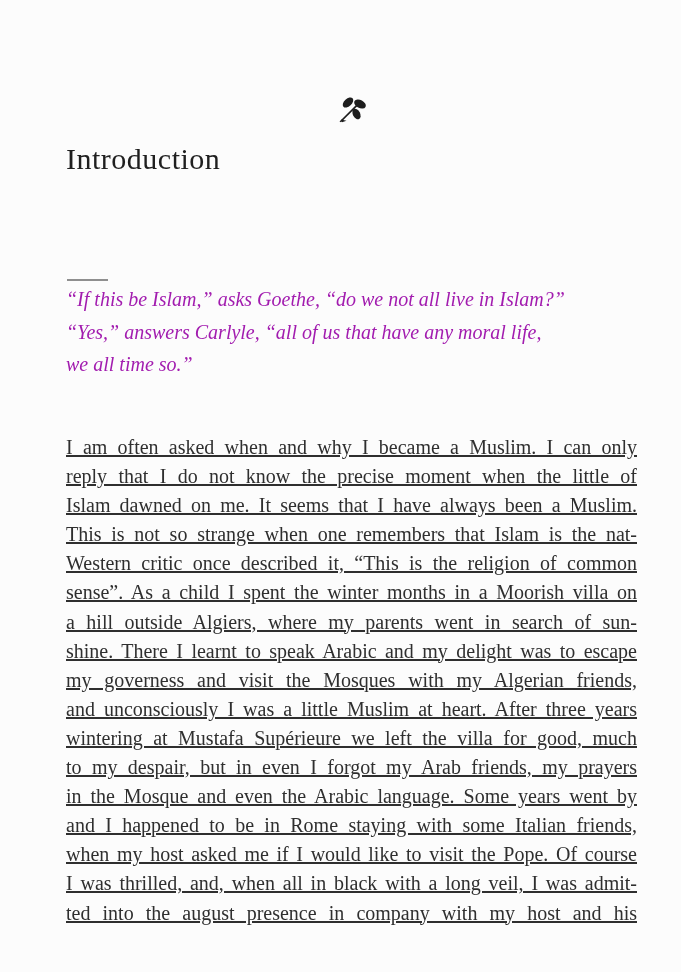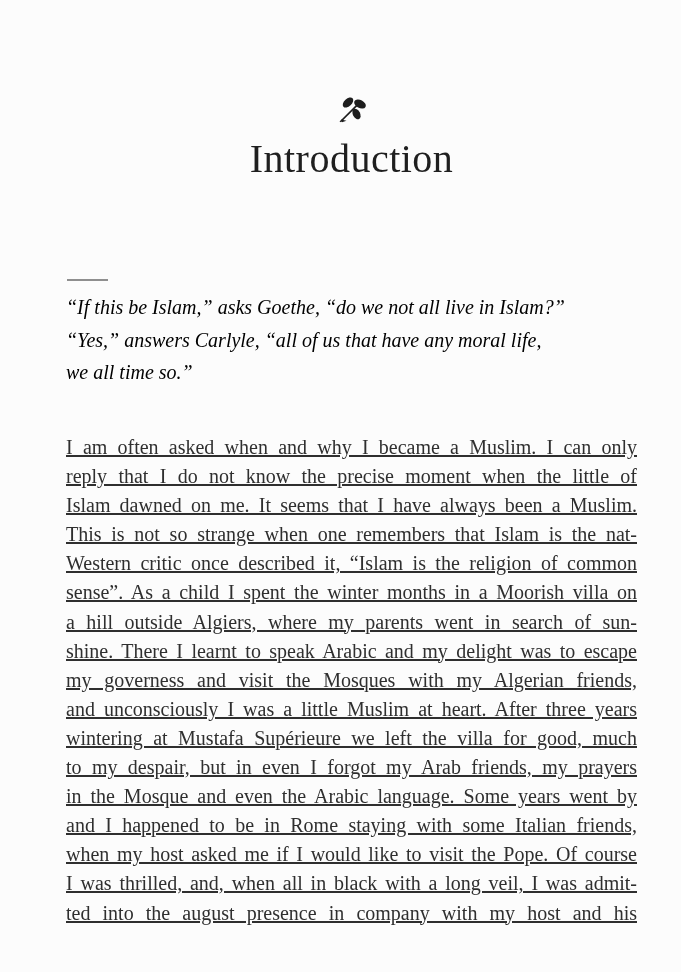--- a/index.html
+++ b/index.html
@@ -27,44 +27,43 @@
   }
   .ornament svg {
     display: inline-block;
   }
   .title {
     position: absolute;
     top: 137px;
     left: 66px;
     width: 571px;
     margin: 0;
-    font-size: 40px;
+    font-size: 30px;
     font-weight: normal;
     letter-spacing: 0.5px;
-    text-align: center;
     color: #1f1f1f;
     line-height: 44px;
   }
   .rule {
     position: absolute;
     top: 279px;
     left: 67px;
     width: 41px;
     height: 1.5px;
     background: #8f8f8f;
   }
   .epigraph {
     position: absolute;
-    top: 291px;
+    top: 283px;
     left: 66px;
     width: 571px;
     font-style: italic;
     font-size: 20px;
     line-height: 32.5px;
-    color: #000000;
+    color: #a21caf;
   }
   .epigraph-line {
     white-space: nowrap;
   }
   .body-text {
     position: absolute;
     top: 433px;
     left: 66px;
     width: 571px;
     font-size: 20px;
@@ -104,21 +103,21 @@
       <div class="epigraph-line">“If this be Islam,” asks Goethe, “do we not all live in Islam?”</div>
       <div class="epigraph-line">“Yes,” answers Carlyle, “all of us that have any moral life,</div>
       <div class="epigraph-line">we all time so.”</div>
     </div>
 
   <div class="body-text">
       <div class="body-line">I am often asked when and why I became a Muslim. I can only</div>
       <div class="body-line">reply that I do not know the precise moment when the little of</div>
       <div class="body-line">Islam dawned on me. It seems that I have always been a Muslim.</div>
       <div class="body-line">This is not so strange when one remembers that Islam is the nat-</div>
-      <div class="body-line">Western critic once described it, “Islam is the religion of common</div>
+      <div class="body-line">Western critic once described it, “This is the religion of common</div>
       <div class="body-line">sense”. As a child I spent the winter months in a Moorish villa on</div>
       <div class="body-line">a hill outside Algiers, where my parents went in search of sun-</div>
       <div class="body-line">shine. There I learnt to speak Arabic and my delight was to escape</div>
       <div class="body-line">my governess and visit the Mosques with my Algerian friends,</div>
       <div class="body-line">and unconsciously I was a little Muslim at heart. After three years</div>
       <div class="body-line">wintering at Mustafa Supérieure we left the villa for good, much</div>
       <div class="body-line">to my despair, but in even I forgot my Arab friends, my prayers</div>
       <div class="body-line">in the Mosque and even the Arabic language. Some years went by</div>
       <div class="body-line">and I happened to be in Rome staying with some Italian friends,</div>
       <div class="body-line">when my host asked me if I would like to visit the Pope. Of course</div>

